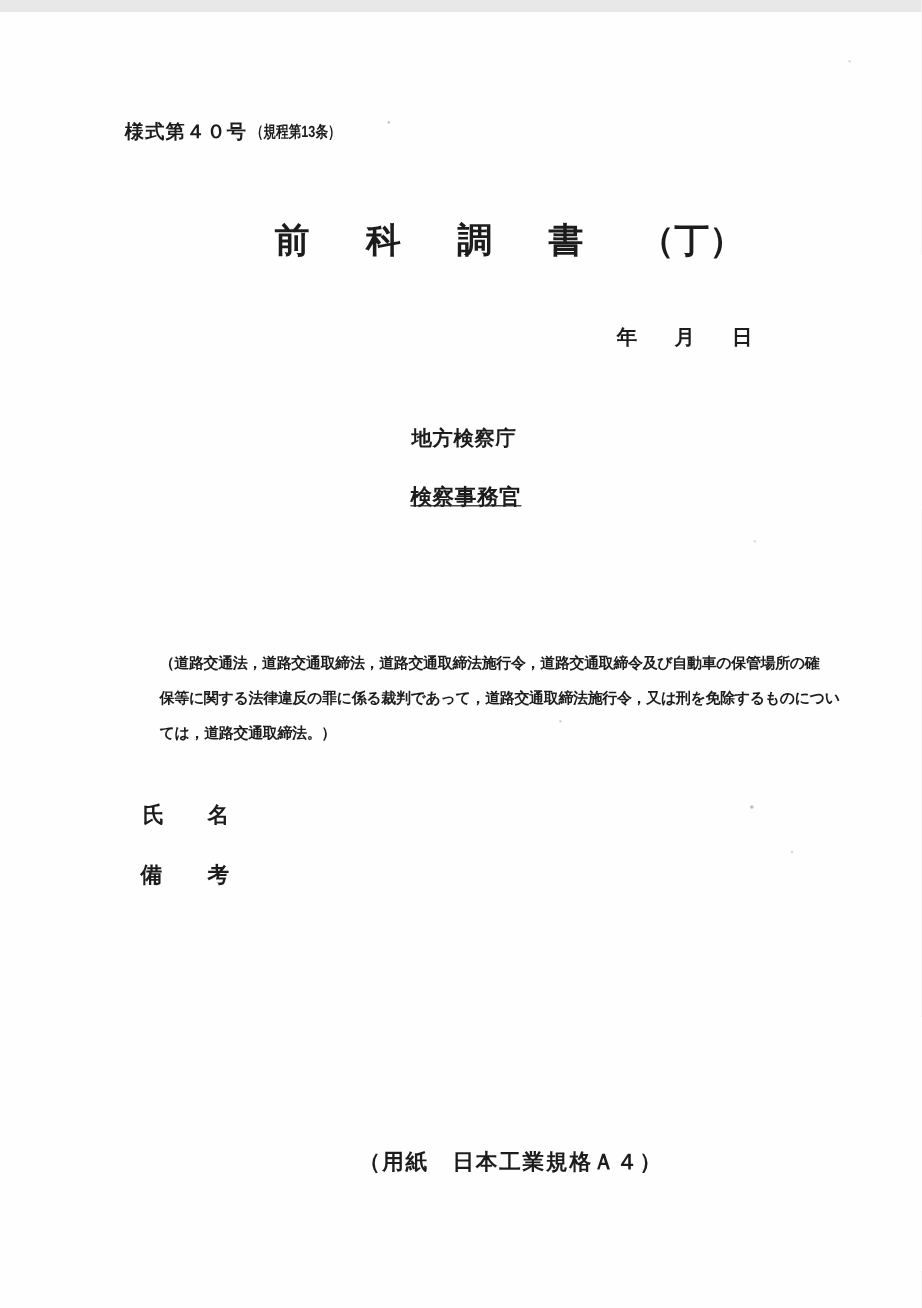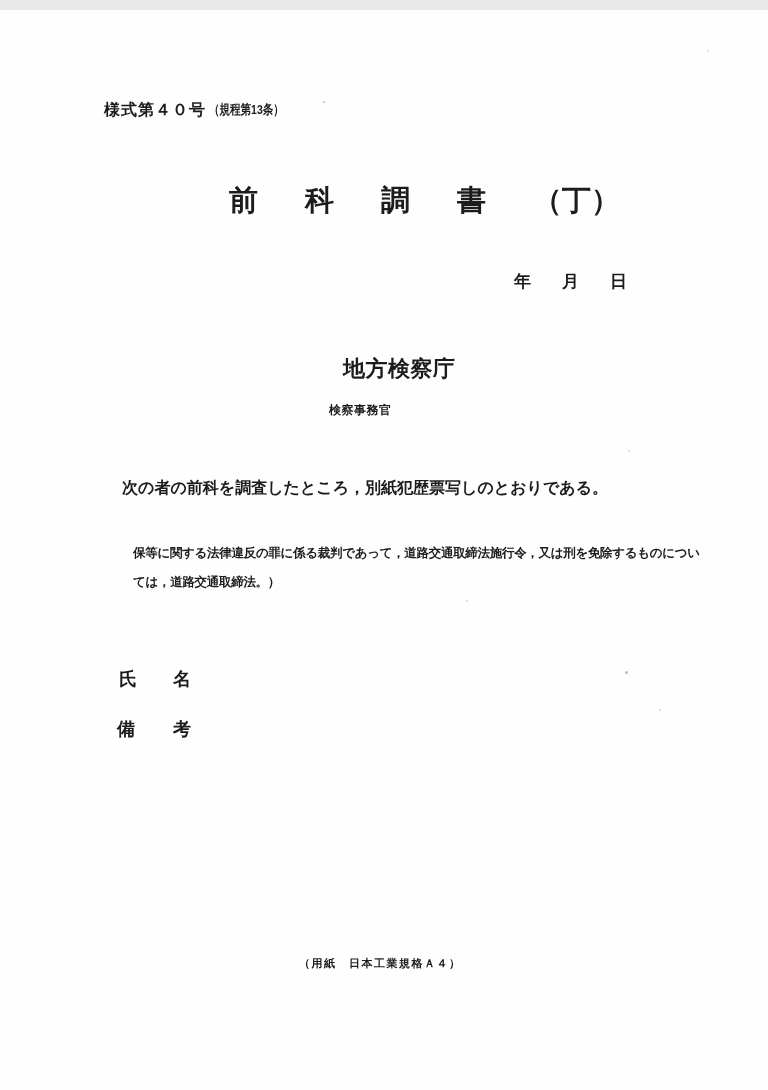--- a/index.html
+++ b/index.html
@@ -39,27 +39,28 @@
   .title .t-char:last-of-type{ margin-right:15px; }
   
   .date-line{
     position:absolute; left:514px; top:260px;
     display:flex; gap:31px;
     font-size:17px; font-weight:600;
   }
   
   .office-line{
     position:absolute; left:343px; top:344px;
-    font-size:22px; font-weight:600; letter-spacing:0.5px;
+    font-size:17px; font-weight:600; letter-spacing:0.5px;
     white-space:nowrap;
   }
   .officer-line{
-    position:absolute; left:329px; top:392px;
-    font-size:12px; font-weight:600; letter-spacing:0.5px;
+    position:absolute; left:342px; top:392px;
+    font-size:18px; font-weight:600; letter-spacing:0.5px;
     white-space:nowrap;
+    text-decoration:underline;
   }
   
   .body-line{
     position:absolute; left:122px; top:468px;
     font-size:16px; font-weight:600; letter-spacing:0;
     white-space:nowrap;
   }
   
   .note{
     position:absolute; left:133px; top:529px;
@@ -74,21 +75,21 @@
     font-size:18px; font-weight:700;
   }
   .remarks-row{
     position:absolute; left:117px; top:707px;
     display:flex; gap:38px;
     font-size:18px; font-weight:700;
   }
   
   .footer-line{
     position:absolute; left:299px; top:946px;
-    font-size:11px; font-weight:600; letter-spacing:1.5px;
+    font-size:18px; font-weight:600; letter-spacing:1.5px;
     white-space:nowrap;
   }
   
   .speck{ position:absolute; border-radius:50%; background:#8a8a8a; opacity:.55; }
   .s1{ left:323px; top:91px;  width:2px; height:2px; }
   .s2{ left:707px; top:40px;  width:2px; height:2px; opacity:.3; }
   .s3{ left:625px; top:661px; width:3px; height:3px; }
   .s4{ left:659px; top:699px; width:2px; height:2px; opacity:.35; }
   .s5{ left:466px; top:590px; width:2px; height:2px; opacity:.35; }
   .s6{ left:628px; top:440px; width:2px; height:2px; opacity:.3; }
@@ -113,23 +114,23 @@
   <div class="date-line">
     <span>年</span>
     <span>月</span>
     <span>日</span>
   </div>
 
   <div class="office-line">地方検察庁</div>
 
   <div class="officer-line">検察事務官</div>
 
-  <div class="body-line">次の者の前科を調査したところ，別紙犯歴票写しのとおりである。</div>
 
   <div class="note">
+    <div>（道路交通法，道路交通取締法，道路交通取締法施行令，道路交通取締令及び自動車の保管場所の確</div>
     <div>保等に関する法律違反の罪に係る裁判であって，道路交通取締法施行令，又は刑を免除するものについ</div>
     <div>ては，道路交通取締法。）</div>
   </div>
 
   <div class="name-row">
     <span>氏</span>
     <span>名</span>
   </div>
 
   <div class="remarks-row">

